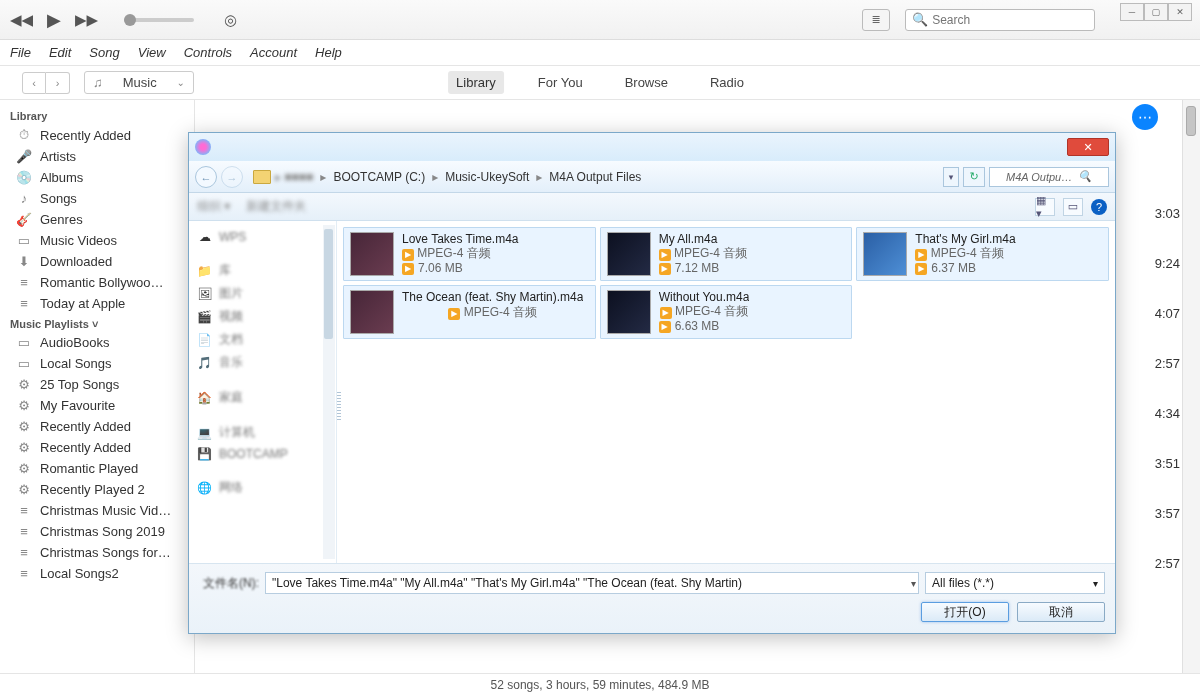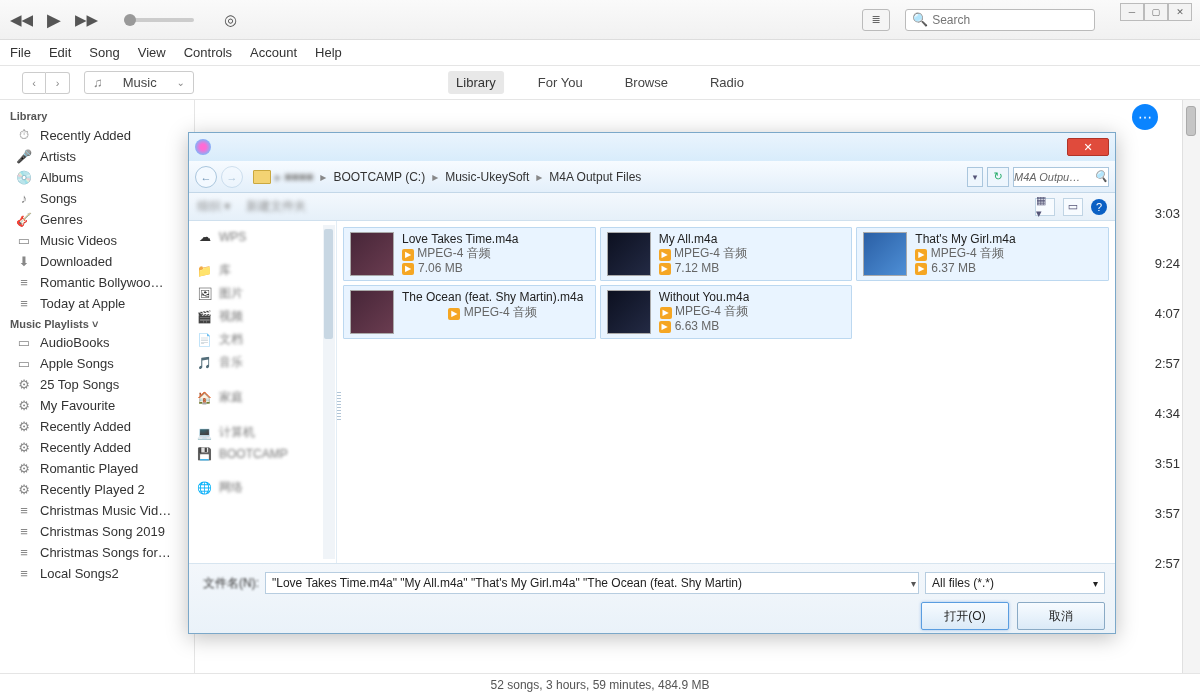--- a/index.html
+++ b/index.html
@@ -14,21 +14,21 @@
 .airplay { margin-left: 16px; color: #999; }
 .apple-logo { position:absolute; left:50%; transform:translateX(-50%); color:#888; font-size:22px; }
 .list-btn { position:absolute; right:310px; width:28px; height:22px; border:1px solid #bbb; border-radius:3px; background:#f5f5f5; display:flex; align-items:center; justify-content:center; color:#666; font-size:11px; }
 .search-box { position: absolute; right: 105px; width: 190px; height: 22px; border: 1px solid #bbb; border-radius: 3px; background:#fff; display:flex; align-items:center; padding:0 6px; }
 .search-box input { border:none; outline:none; flex:1; font-size:12px; color:#888; }
 .window-ctrls { position:absolute; right:8px; top:3px; display:flex; gap:0; }
 .window-ctrls span { width:24px; height:18px; border:1px solid #bbb; background:#f3f3f3; display:flex; align-items:center; justify-content:center; font-size:9px; color:#666; }
 
 
 .menubar { height: 26px; background:#fff; border-bottom:1px solid #e5e5e5; display:flex; align-items:center; padding:0 10px; gap:18px; font-size:13px; color:#333; }
-.menubar span { cursor:pointer; }
+.menubar span { cursor:pointer;font-style:italic; }
 
 
 .nav-row { height: 34px; background:#fff; border-bottom:1px solid #e5e5e5; position:relative; display:flex; align-items:center; }
 .nav-back { margin-left:22px; display:flex; gap:0; }
 .nav-back span { width:24px; height:22px; border:1px solid #ccc; display:flex; align-items:center; justify-content:center; color:#888; font-size:11px; }
 .nav-back span:first-child { border-radius:3px 0 0 3px; }
 .nav-back span:last-child { border-radius:0 3px 3px 0; border-left:none; }
 .music-dropdown { margin-left:14px; display:flex; align-items:center; gap:8px; padding:3px 8px; border:1px solid #ccc; border-radius:3px; color:#444; width:110px; justify-content:space-between;}
 .nav-tabs { position:absolute; left:50%; transform:translateX(-50%); display:flex; gap:26px; font-size:13px; }
 .nav-tabs span { color:#444; cursor:pointer; padding:4px 8px; }
@@ -61,21 +61,21 @@
 .dlg-title span.title-txt { color:#2c4e70; font-size:13px; flex:1; }
 .dlg-close { width:42px; height:18px; background:#e04b3c; border:1px solid #b03428; border-radius:2px; color:#fff; display:flex; align-items:center; justify-content:center; font-size:11px; margin-left:auto;}
 .dlg-nav { height:32px; background:linear-gradient(#f7fbff,#e3effa); border-bottom:1px solid #c3d7e8; display:flex; align-items:center; padding:0 6px; gap:4px;}
 .dlg-nav .circ { width:22px; height:22px; border:1px solid #aac6dd; border-radius:50%; background:#f3f9ff; display:flex; align-items:center; justify-content:center; color:#6b91b3; font-size:11px; }
 .dlg-crumbs { display:flex; align-items:center; gap:4px; font-size:12px; color:#333; margin-left:6px;}
 .dlg-crumbs .sep { color:#888; margin:0 3px;}
 .dlg-crumbs .folder-ic { width:18px; height:14px; background:#f3d373; border:1px solid #caa83f; border-radius:1px; }
 .dlg-nav-right { margin-left:auto; display:flex; align-items:center; gap:4px; }
 .dlg-dd { width:16px; height:20px; border:1px solid #aac6dd; background:#eef6fd; display:flex; align-items:center; justify-content:center; font-size:9px; color:#557;}
 .dlg-refresh { width:22px; height:20px; border:1px solid #aac6dd; background:#eef6fd; display:flex; align-items:center; justify-content:center; color:#2a6; font-size:11px;}
-.dlg-searchbox { width:96px; height:20px; border:1px solid #aac6dd; background:#fff; display:flex; align-items:center; padding:0 0; font-size:11px; color:#666; font-style:italic; justify-content:space-between;}
+.dlg-searchbox { width:120px; height:20px; border:1px solid #aac6dd; background:#fff; display:flex; align-items:center; padding:0 16px; font-size:11px; color:#666; font-style:italic; justify-content:space-between;}
 .dlg-toolbar { height:28px; background:linear-gradient(#f3f8fd,#e6f0f9); border-bottom:1px solid #cfe0ee; display:flex; align-items:center; padding:0 8px; gap:16px; font-size:12px; color:#3a5a77;}
 .dlg-toolbar .blur { filter:blur(2px); color:#888;}
 .dlg-toolbar-right { margin-left:auto; display:flex; gap:8px; align-items:center;}
 .dlg-toolbar-right .tool-ic { width:20px; height:18px; border:1px solid #c0d4e4; background:#f7fbff; display:flex; align-items:center; justify-content:center; font-size:11px; color:#557;}
 .dlg-toolbar-right .help { width:16px; height:16px; background:#0b60c4; color:#fff; border-radius:50%; display:flex; align-items:center; justify-content:center; font-size:11px;}
 
 .dlg-body { display:flex; height: calc(100% - 28px - 32px - 28px - 70px); }
 .dlg-tree { width:148px; border-right:1px solid #e3edf5; overflow:hidden; padding:6px 4px; font-size:12px;}
 .tree-item { display:flex; align-items:center; gap:6px; padding:3px 4px; color:#333; }
 .tree-item .blur { filter:blur(1.8px); color:#777; }
@@ -95,21 +95,21 @@
 .file-info .fsize { color:#666; display:flex; align-items:center; gap:4px;}
 .play-ic { width:12px; height:12px; background:#f5a623; border-radius:2px; display:inline-flex; align-items:center; justify-content:center; color:#fff; font-size:8px;}
 
 .dlg-footer { height:70px; border-top:1px solid #d7e5f0; background:linear-gradient(#f3f7fb,#eaf2f9); padding:8px 10px;}
 .footer-row1 { display:flex; align-items:center; gap:6px; margin-bottom:8px;}
 .footer-row1 .lbl { font-size:12px; color:#333; filter:blur(1px); width:60px; text-align:right;}
 .filename-box { flex:1; height:22px; border:1px solid #b7cde0; background:#fff; padding:0 6px; display:flex; align-items:center; font-size:12px; color:#222; position:relative;}
 .filename-box .dd { position:absolute; right:2px; color:#555; font-size:10px;}
 .filter-box { width:180px; height:22px; border:1px solid #b7cde0; background:#fff; padding:0 6px; display:flex; align-items:center; font-size:12px; color:#222; justify-content:space-between;}
 .footer-row2 { display:flex; justify-content:flex-end; gap:8px;}
-.dlg-btn { width:88px; height:28px; border:1px solid #8aaac5; background:linear-gradient(#f7fbff,#dbeaf7); border-radius:2px; display:flex; align-items:center; justify-content:center; font-size:12px; color:#222; cursor:pointer;}
+.dlg-btn { width:88px; height:20px; border:1px solid #8aaac5; background:linear-gradient(#f7fbff,#dbeaf7); border-radius:2px; display:flex; align-items:center; justify-content:center; font-size:12px; color:#222; cursor:pointer;}
 .dlg-btn.primary { border-color:#5a9de0; box-shadow:0 0 3px rgba(70,140,220,0.5);}
 
 .splitter { width:4px; background:transparent; position:absolute; left:148px; top:88px; bottom:70px; cursor:col-resize;}
 .splitter::after { content:""; position:absolute; left:0; top:50%; width:4px; height:30px; background:repeating-linear-gradient(#b0c4d6 0 1px, transparent 1px 3px);}
 
 .dlg-tree-scroll { position:absolute; left:134px; top:92px; bottom:74px; width:12px; background:#f0f4f8;}
 .dlg-tree-scroll .t { position:absolute; top:4px; left:1px; width:9px; height:110px; background:#c8d7e3; border-radius:2px;}
 </style>
 </head>
 <body>
@@ -202,21 +202,21 @@
         <span class="sb-ic">≡</span>
         <span>Today at Apple</span>
       </div>
       <div class="sb-header">Music Playlists ˅</div>
       <div class="sb-item">
         <span class="sb-ic">▭</span>
         <span>AudioBooks</span>
       </div>
       <div class="sb-item">
         <span class="sb-ic">▭</span>
-        <span>Apple Songs</span>
+        <span>Local Songs</span>
       </div>
       <div class="sb-item">
         <span class="sb-ic">⚙</span>
         <span>25 Top Songs</span>
       </div>
       <div class="sb-item">
         <span class="sb-ic">⚙</span>
         <span>My Favourite</span>
       </div>
       <div class="sb-item">

